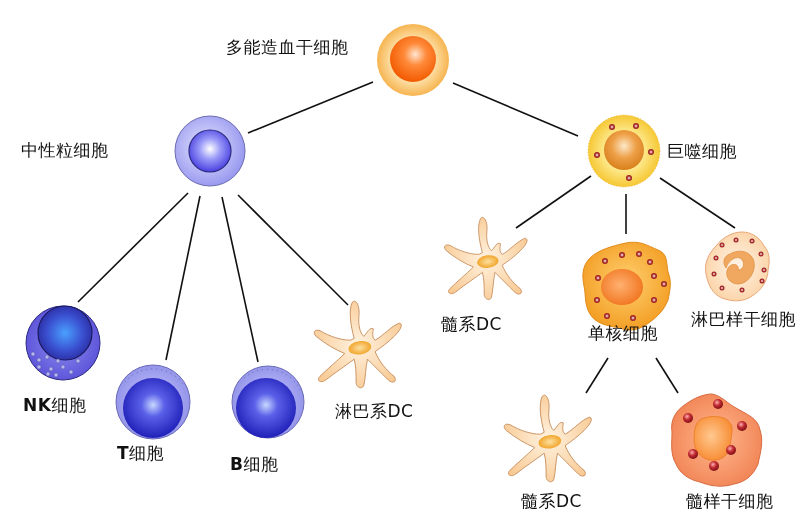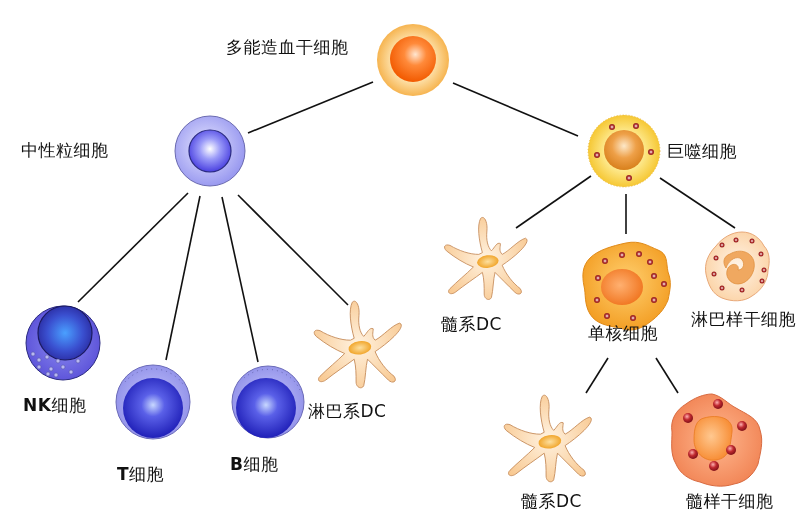--- a/index.html
+++ b/index.html
@@ -226,20 +226,20 @@
         <circle cx="731" cy="450" r="5"></circle>
         <circle cx="714" cy="466" r="5"></circle>
     </g>
   </g>
 </svg>
 
 <div class="lbl" style="left:226px; top:36px;">多能造血干细胞</div>
 <div class="lbl" style="left:21px; top:139px;">中性粒细胞</div>
 <div class="lbl" style="left:667px; top:140px;">巨噬细胞</div>
 <div class="lbl" style="left:23px; top:394px;"><b>NK</b><span>细胞</span></div>
-<div class="lbl" style="left:117px; top:463px;"><b>T</b><span>细胞</span></div>
+<div class="lbl" style="left:117px; top:442px;"><b>T</b><span>细胞</span></div>
 <div class="lbl" style="left:230px; top:453px;"><b>B</b><span>细胞</span></div>
-<div class="lbl" style="left:308px; top:400px;">淋巴系DC</div>
+<div class="lbl" style="left:335px; top:400px;">淋巴系DC</div>
 <div class="lbl" style="left:441px; top:313px;">髓系DC</div>
 <div class="lbl" style="left:588px; top:322px;">单核细胞</div>
 <div class="lbl" style="left:691px; top:308px;">淋巴样干细胞</div>
 <div class="lbl" style="left:521px; top:490px;">髓系DC</div>
 <div class="lbl" style="left:686px; top:490px;">髓样干细胞</div>
 
 </body></html>

